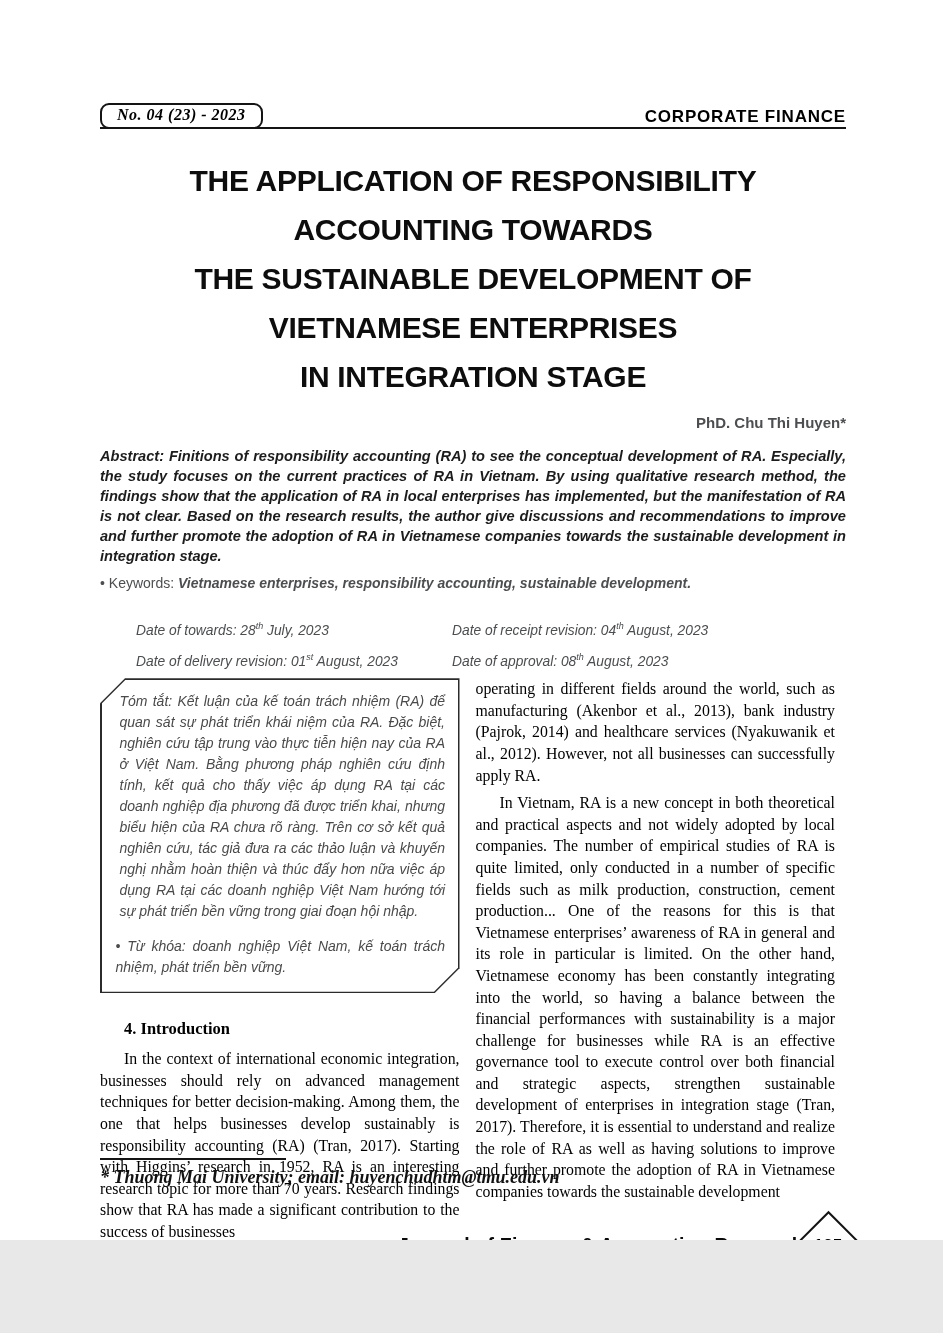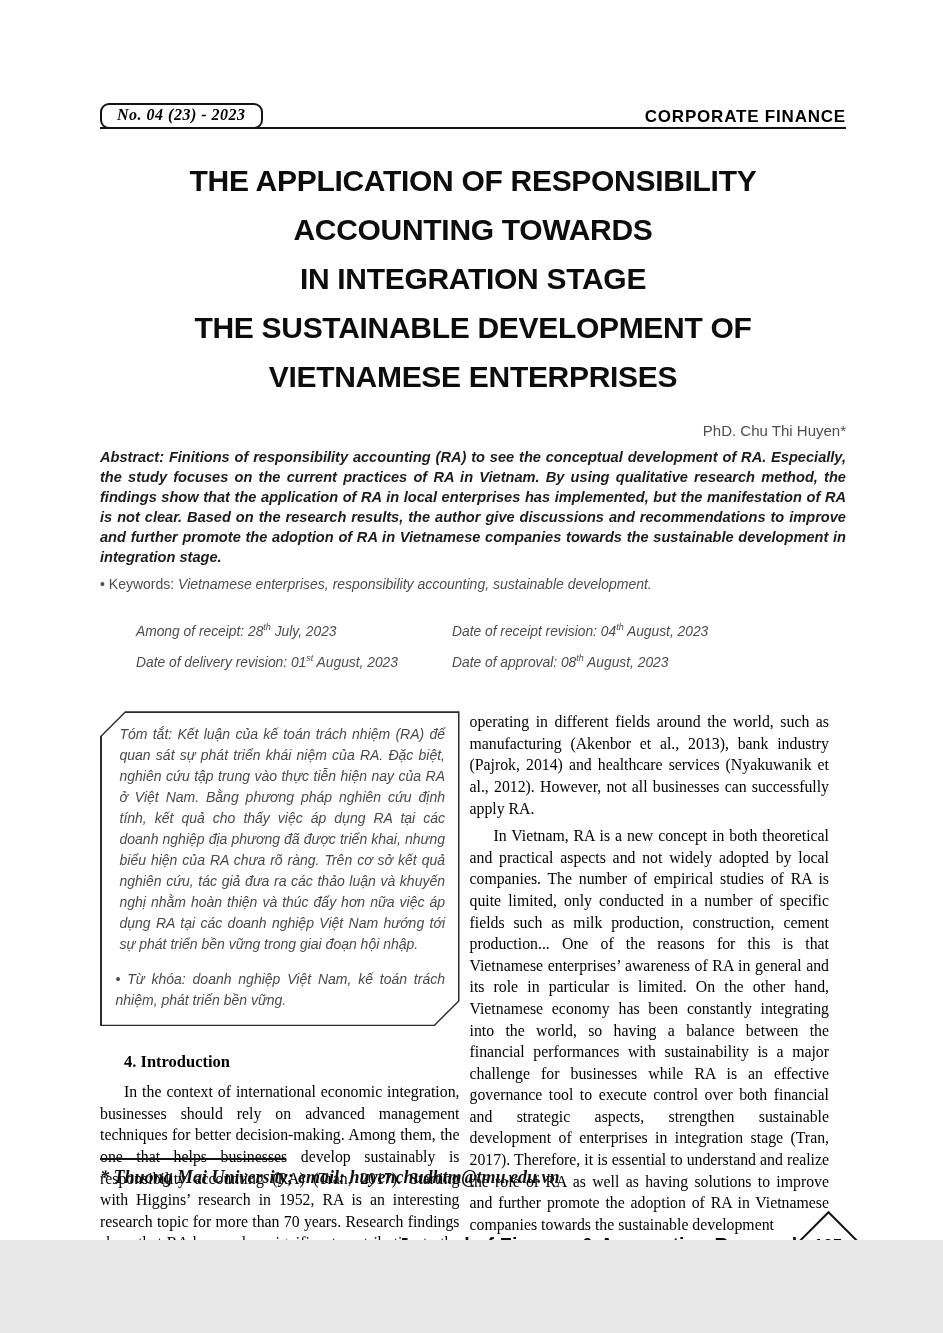--- a/index.html
+++ b/index.html
@@ -17,42 +17,42 @@
   .issue-box { border:2px solid #141414; border-radius:9px; padding:1px 15px 3px;
     font-family:"Liberation Serif", serif; font-style:italic; font-weight:bold;
     font-size:16px; letter-spacing:0.5px; margin-bottom:-2px; background:#fff; }
   .section-label { font-family:"Liberation Sans", sans-serif; font-weight:bold;
     font-size:17px; letter-spacing:0.8px; }
 
   
   .title { margin-top:27px; text-align:center;
     font-family:"Liberation Sans", sans-serif; font-weight:bold;
     font-size:30px; line-height:49px; letter-spacing:-0.3px; color:#0d0d0d; }
-  .author { text-align:right; margin-top:21px;
-    font-family:"Liberation Sans", sans-serif; font-weight:normal;
+  .author { text-align:right; margin-top:13px;
+    font-family:"Liberation Sans", sans-serif; font-weight:bold;
     font-size:15px; color:#4d4e50; }
 
-  .abstract { margin-top:8px; text-align:justify;
+  .abstract { margin-top:15px; text-align:justify;
     font-family:"Liberation Sans", sans-serif; font-weight:bold; font-style:italic;
     font-size:14.6px; line-height:20px; color:#1c1c1c; }
 
   .keywords { margin-top:9px; font-family:"Liberation Sans", sans-serif;
     font-size:14px; color:#4d4e50; }
-  .keywords em { font-style:italic; }
+  .keywords em { font-style:italic;font-weight:bold; }
 
   
   .dates { margin-top:22px; display:flex;
     font-family:"Liberation Sans", sans-serif; font-style:italic;
     font-size:13.8px; line-height:26px; color:#4b4d4f; }
   .dates-left { width:352px; padding-left:36px; }
   .dates-right { flex:1; }
   .dates sup { font-size:9px; }
 
   
-  .columns { margin-top:36px; display:flex; gap:10px; }
+  .columns { margin-top:4px; display:flex; gap:16px; }
   .col { width:359.5px; }
 
   
   .tomtat-outer { background:#2b2b2b; padding:1.5px;
     clip-path:polygon(25px 0, 100% 0, 100% calc(100% - 25px), calc(100% - 25px) 100%, 0 100%, 0 25px); }
   .tomtat-inner { background:#fff; padding:11px 13px 14px 14px;
     clip-path:polygon(24px 0, 100% 0, 100% calc(100% - 24px), calc(100% - 24px) 100%, 0 100%, 0 24px);
     font-family:"Liberation Sans", sans-serif; font-style:italic;
     font-size:14px; line-height:21px; color:#4a4a4a; text-align:justify; }
   .tomtat-text { padding-left:4px; }
@@ -88,33 +88,33 @@
 <div class="page">
   <div class="content">
 
     <div class="header-row">
       <div class="issue-box">No. 04 (23) - 2023</div>
       <div class="section-label">CORPORATE FINANCE</div>
     </div>
 
     <div class="title">
       <div>THE APPLICATION OF RESPONSIBILITY ACCOUNTING TOWARDS</div>
+      <div>THE SUSTAINABLE DEVELOPMENT OF VIETNAMESE ENTERPRISES</div>
       <div>IN INTEGRATION STAGE</div>
-      <div>THE SUSTAINABLE DEVELOPMENT OF VIETNAMESE ENTERPRISES</div>
     </div>
 
     <div class="author">PhD. Chu Thi Huyen*</div>
 
     <div class="abstract">Abstract: Finitions of responsibility accounting (RA) to see the conceptual development of RA. Especially, the study focuses on the current practices of RA in Vietnam. By using qualitative research method, the findings show that the application of RA in local enterprises has implemented, but the manifestation of RA is not clear. Based on the research results, the author give discussions and recommendations to improve and further promote the adoption of RA in Vietnamese companies towards the sustainable development in integration stage.</div>
 
     <div class="keywords"><span>• Keywords: </span><em>Vietnamese enterprises, responsibility accounting, sustainable development.</em></div>
 
     <div class="dates">
       <div class="dates-left">
-        <div><span>Among of receipt: </span><span>28</span><sup>th</sup><span> July, 2023</span></div>
+        <div><span>Date of towards: </span><span>28</span><sup>th</sup><span> July, 2023</span></div>
         <div><span>Date of delivery revision: </span><span>01</span><sup>st</sup><span> August, 2023</span></div>
       </div>
       <div class="dates-right">
         <div><span>Date of receipt revision: </span><span>04</span><sup>th</sup><span> August, 2023</span></div>
         <div><span>Date of approval: </span><span>08</span><sup>th</sup><span> August, 2023</span></div>
       </div>
     </div>
 
     <div class="columns">
 

